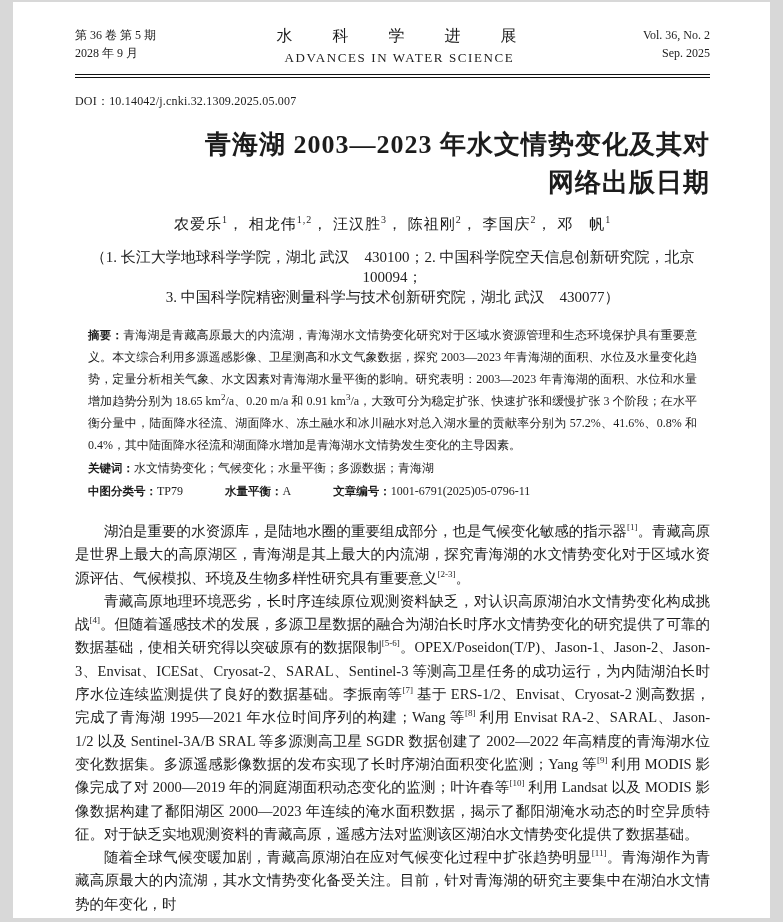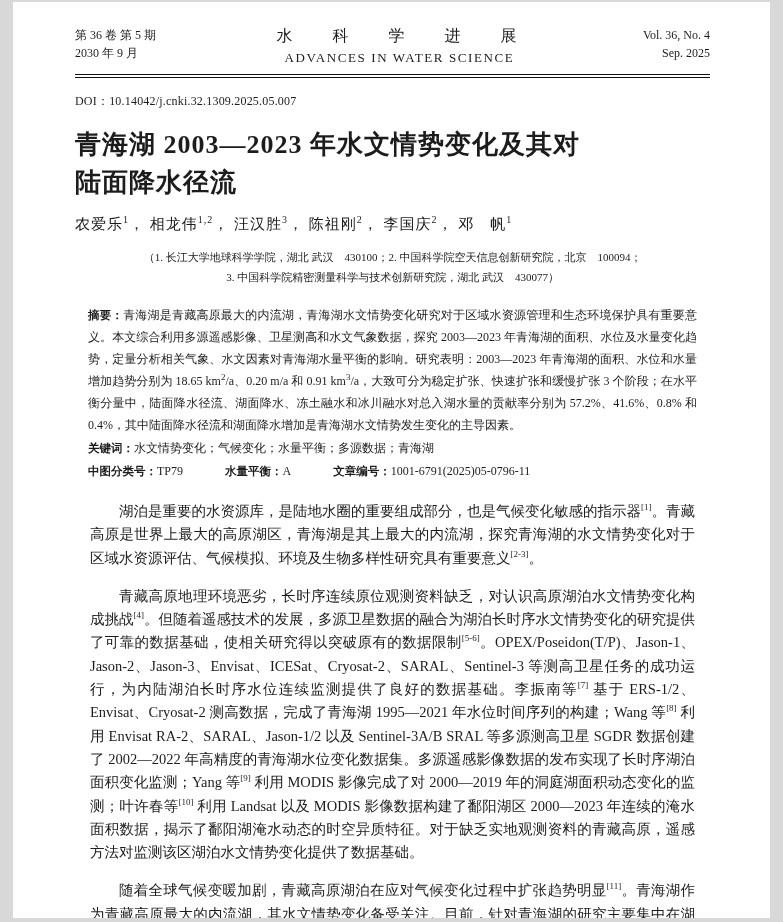--- a/index.html
+++ b/index.html
@@ -20,66 +20,66 @@
   
   .jheader{display:flex;justify-content:space-between;align-items:flex-start;}
   .jh-left,.jh-right{font-size:12px;line-height:18px;white-space:nowrap;}
   .jh-right{text-align:right;}
   .jh-center{text-align:center;flex:1;}
   .jh-cn{font-size:16px;letter-spacing:18px;padding-left:12px;line-height:20px;}
   .jh-en{font-size:13px;letter-spacing:1.6px;line-height:19px;margin-top:2px;text-align:center;}
   .double-rule{margin-top:7px;height:2px;border-top:1.5px solid #111;border-bottom:1.5px solid #111;}
   .doi-line{font-size:12px;margin-top:15px;letter-spacing:0.2px;}
   
-  .title{margin-top:16px;text-align:left;font-size:26px;font-weight:bold;line-height:38px;letter-spacing:1px;}
-  .authors{margin-top:13px;text-align:left;font-size:15px;letter-spacing:1px;}
+  .title{margin-top:16px;text-align:right;font-size:26px;font-weight:bold;line-height:38px;letter-spacing:1px;}
+  .authors{margin-top:13px;text-align:center;font-size:15px;letter-spacing:1px;}
   .authors sup{font-size:10px;}
-  .affil{margin-top:13px;text-align:center;font-size:11px;line-height:20px;color:#222;}
+  .affil{margin-top:13px;text-align:center;font-size:15px;line-height:20px;color:#222;}
   
   .meta{padding:0 13px;}
   .abstract{margin-top:17px;font-size:12px;line-height:22px;text-align:justify;}
   .abstract sup,.para sup{font-size:9px;}
   .lbl{font-family:"Liberation Sans","DejaVu Sans",sans-serif;font-weight:bold;font-size:11.5px;}
   .kv-line{font-size:12px;margin-top:1px;line-height:22px;}
   .kv-gap{display:inline-block;width:42px;}
   
   .body-text{margin-top:18px;}
-  .para{font-size:14.5px;line-height:23.3px;text-align:justify;text-indent:2em;margin:15px;}
+  .para{font-size:14.5px;line-height:23.3px;text-align:justify;text-indent:2em;margin:0;}
   
   .foot-rule{margin-top:9px;width:210px;border-top:1.2px solid #555;}
   .footer{margin-top:8px;padding:0 13px;font-size:11.5px;line-height:19.5px;}
   .footer b{font-family:"Liberation Sans","DejaVu Sans",sans-serif;font-size:11px;}
   sup{line-height:0;}
 </style>
 </head>
 <body>
 
 <div class="page">
 
   <div class="jheader">
     <div class="jh-left">
       <div>第 36 卷 第 5 期</div>
-      <div>2030 年 9 月</div>
+      <div>2028 年 9 月</div>
     </div>
     <div class="jh-center">
       <div class="jh-cn">水 科 学 进 展</div>
       <div class="jh-en">ADVANCES  IN  WATER  SCIENCE</div>
     </div>
     <div class="jh-right">
-      <div>Vol. 36, No. 4</div>
+      <div>Vol. 36, No. 2</div>
       <div>Sep.  2025</div>
     </div>
   </div>
   <div class="double-rule"></div>
 
   <div class="doi-line">DOI：10.14042/j.cnki.32.1309.2025.05.007</div>
 
   <div class="title">
     <div>青海湖 2003—2023 年水文情势变化及其对</div>
-    <div>陆面降水径流</div>
+    <div>网络出版日期</div>
   </div>
 
   <div class="authors">农爱乐<sup>1</sup>， 相龙伟<sup>1,2</sup>， 汪汉胜<sup>3</sup>， 陈祖刚<sup>2</sup>， 李国庆<sup>2</sup>， 邓　帆<sup>1</sup></div>
 
   <div class="affil">
     <div>（1. 长江大学地球科学学院，湖北 武汉　430100；2. 中国科学院空天信息创新研究院，北京　100094；</div>
     <div>3. 中国科学院精密测量科学与技术创新研究院，湖北 武汉　430077）</div>
   </div>
 
   <div class="meta">

